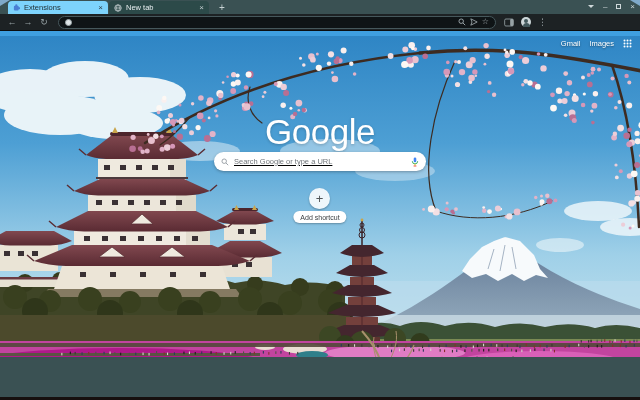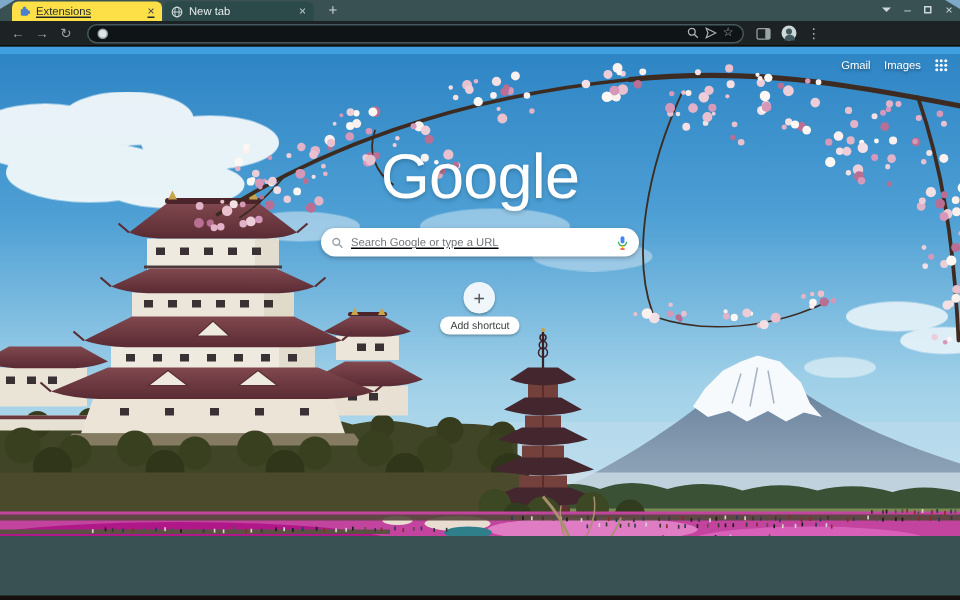--- a/index.html
+++ b/index.html
@@ -8,21 +8,21 @@
 
   
   #tabstrip{position:absolute;left:0;top:0;width:640px;height:14px;background:#3a5153;}
   .corner{position:absolute;top:0;width:10px;height:6px;background:#7fa9c9;}
   .corner.tl{left:0;clip-path:polygon(0 0,100% 0,0 100%);}
   .corner.tr{right:0;clip-path:polygon(0 0,100% 0,100% 100%);}
   .tab{position:absolute;top:1px;height:13px;display:flex;align-items:center;gap:4px;
        padding:0 5px;font-size:7.5px;border-radius:4px 4px 0 0;}
   .tab .lbl{flex:1;overflow:hidden;white-space:nowrap;}
   .tab .x{font-size:8px;line-height:8px;}
-  #tab0{left:8px;width:100px;background:#fde047;color:#1e2a2e;text-decoration:underline;}
+  #tab0{left:8px;width:100px;background:#7dd3fc;color:#1e2a2e;}
   #tab0 .x{color:#33414a;}
   #tab1{left:109px;width:100px;background:#2c4a49;color:#e8eef0;}
   #tab1 .x{color:#c2cdd0;}
   #newtab-btn{position:absolute;left:216px;top:2px;width:12px;height:11px;color:#c8d2d4;
        font-size:10px;line-height:11px;text-align:center;}
   #winctl{position:absolute;right:5px;top:0;height:13px;display:flex;align-items:center;gap:9px;color:#cfd8da;}
   #winctl .g{font-size:8px;line-height:10px;}
   #winctl .caret{width:0;height:0;border-left:3px solid transparent;border-right:3px solid transparent;border-top:3px solid #cfd8da;}
   #winctl .box{width:5px;height:5px;border:1px solid #cfd8da;}
 
@@ -40,22 +40,22 @@
   #avatar{width:10px;height:10px;border-radius:50%;background:#cdd7d9;position:relative;}
   #avatar:before{content:"";position:absolute;left:3px;top:2px;width:4px;height:4px;border-radius:50%;background:#41585c;}
   #avatar:after{content:"";position:absolute;left:1.5px;top:6px;width:7px;height:4px;border-radius:4px 4px 0 0;background:#41585c;}
   .kebab{color:#aab4b8;font-size:9px;line-height:9px;}
 
   
   #content{position:absolute;left:0;top:31px;width:640px;height:326px;overflow:hidden;}
   #scene{position:absolute;left:0;top:0;}
   #ntp-links{position:absolute;top:8px;right:8px;display:flex;align-items:center;gap:9px;
        color:#fff;font-size:7.5px;text-shadow:0 1px 2px rgba(0,0,0,.45);}
-  #logo{position:absolute;top:63px;left:0;width:100%;text-align:center;color:#fff;
-       font-size:42px;font-weight:500;letter-spacing:-.5px;text-shadow:0 1px 3px rgba(0,0,0,.22);}
+  #logo{position:absolute;top:81px;left:0;width:100%;text-align:center;color:#fff;
+       font-size:35px;font-weight:500;letter-spacing:-.5px;text-shadow:0 1px 3px rgba(0,0,0,.22);}
   #searchbar{position:absolute;top:121px;left:214px;width:212px;height:19px;background:#fff;
        border-radius:10px;display:flex;align-items:center;padding:0 7px;gap:5px;
        box-shadow:0 1px 3px rgba(32,33,36,.35);text-decoration:underline;}
   #searchbar input{flex:1;border:none;outline:none;background:transparent;font-size:7.5px;color:#202124;height:100%;padding:0;}
   #searchbar input::placeholder{color:#70757a;}
   #shortcut-circle{position:absolute;top:157px;left:309px;width:21px;height:21px;border-radius:50%;
        background:rgba(255,255,255,.88);box-shadow:0 1px 2px rgba(0,0,0,.3);
        display:flex;align-items:center;justify-content:center;font-size:13px;color:#505458;}
   #shortcut-pill{position:absolute;top:180px;left:50%;transform:translateX(-50%);background:#fff;
        border-radius:7px;padding:2.5px 7px;font-size:7px;color:#3c4043;box-shadow:0 1px 2px rgba(0,0,0,.28);white-space:nowrap;}

